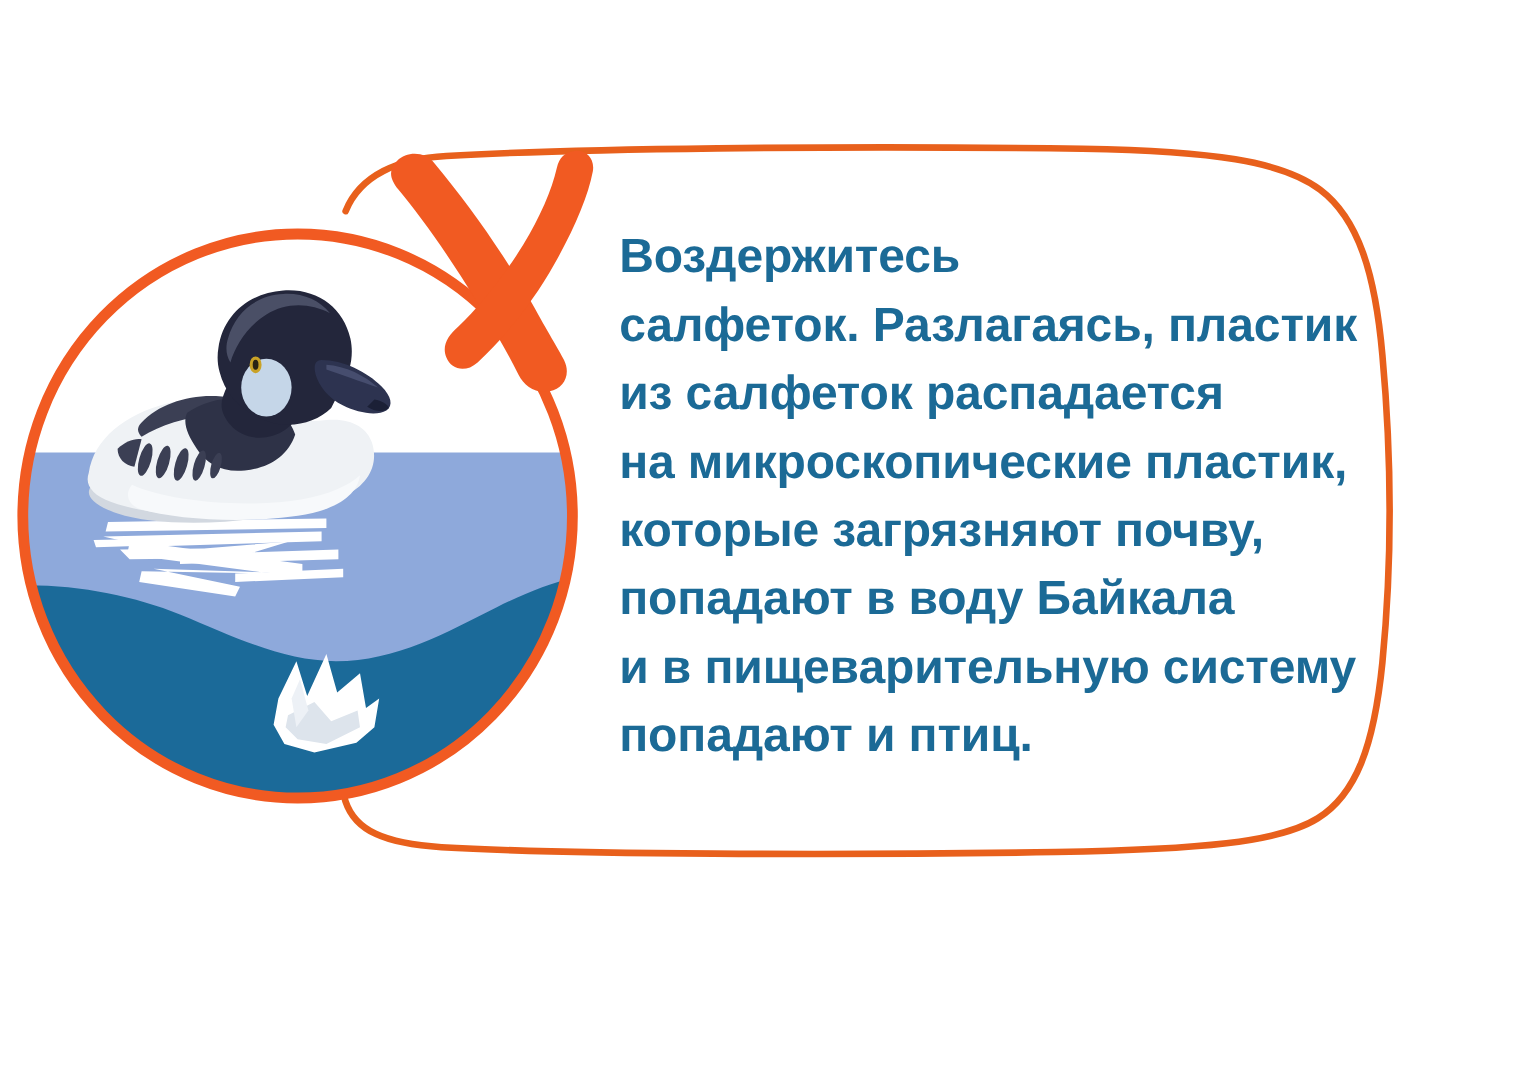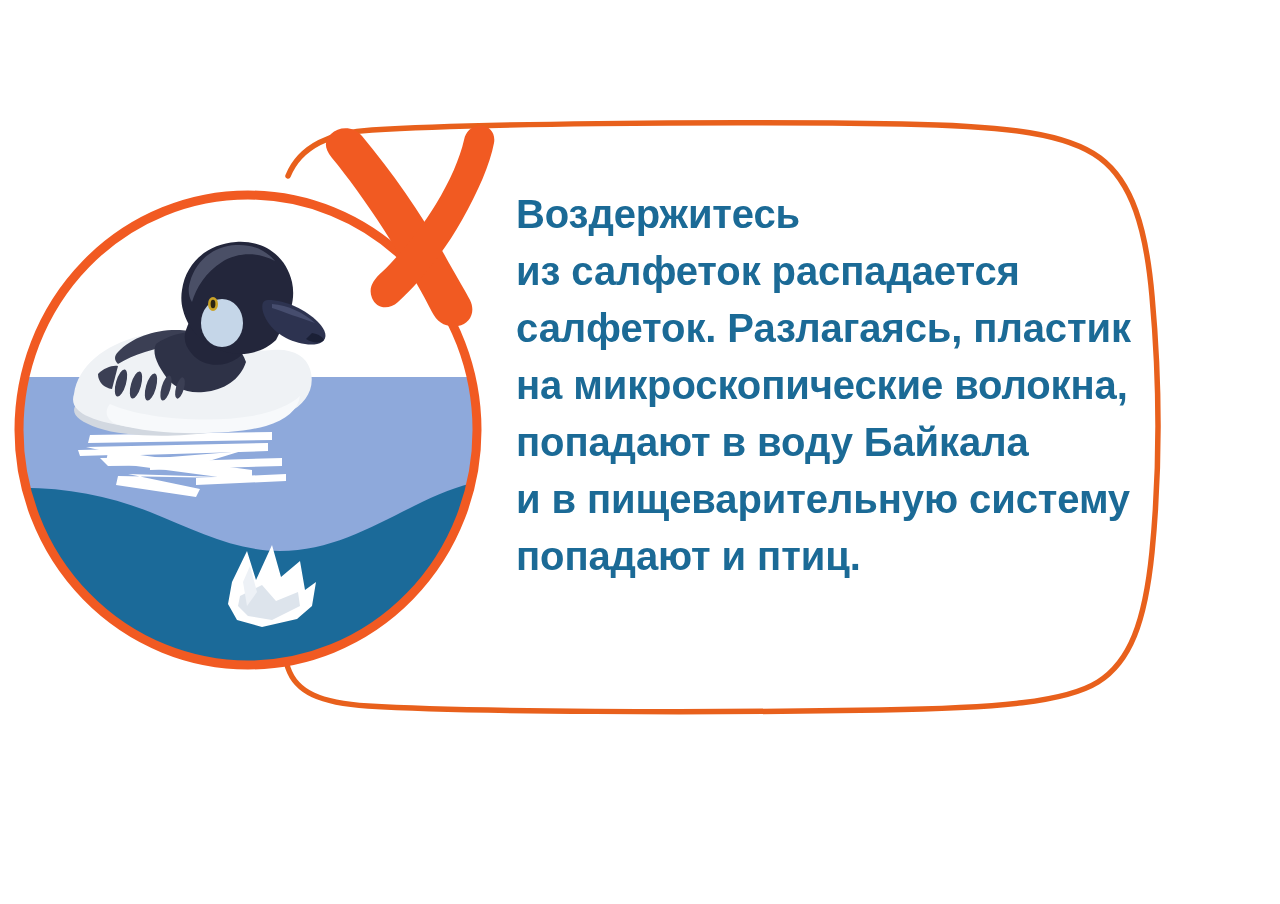--- a/index.html
+++ b/index.html
@@ -242,21 +242,22 @@
                C 368,288 373,280 382,272
                C 400,255 420,230 436,204
                C 450,181 460,158 464,140
                C 466,131 471,127 478,126 Z"></path>
     </g>
 
   </svg>
 
   <div class="tip-text-layer">
     <div class="tip-line">Воздержитесь</div>
+    <div class="tip-line">салфеток. Разлагаясь, пластик</div>
     <div class="tip-line">из салфеток распадается</div>
-    <div class="tip-line">салфеток. Разлагаясь, пластик</div>
-    <div class="tip-line">на микроскопические волокна,</div>
+    <div class="tip-line">на микроскопические пластик,</div>
+    <div class="tip-line">которые загрязняют почву,</div>
     <div class="tip-line">попадают в воду Байкала</div>
     <div class="tip-line">и в пищеварительную систему</div>
     <div class="tip-line">попадают и птиц.</div>
   </div>
 
 </div>
 
 </body></html>

